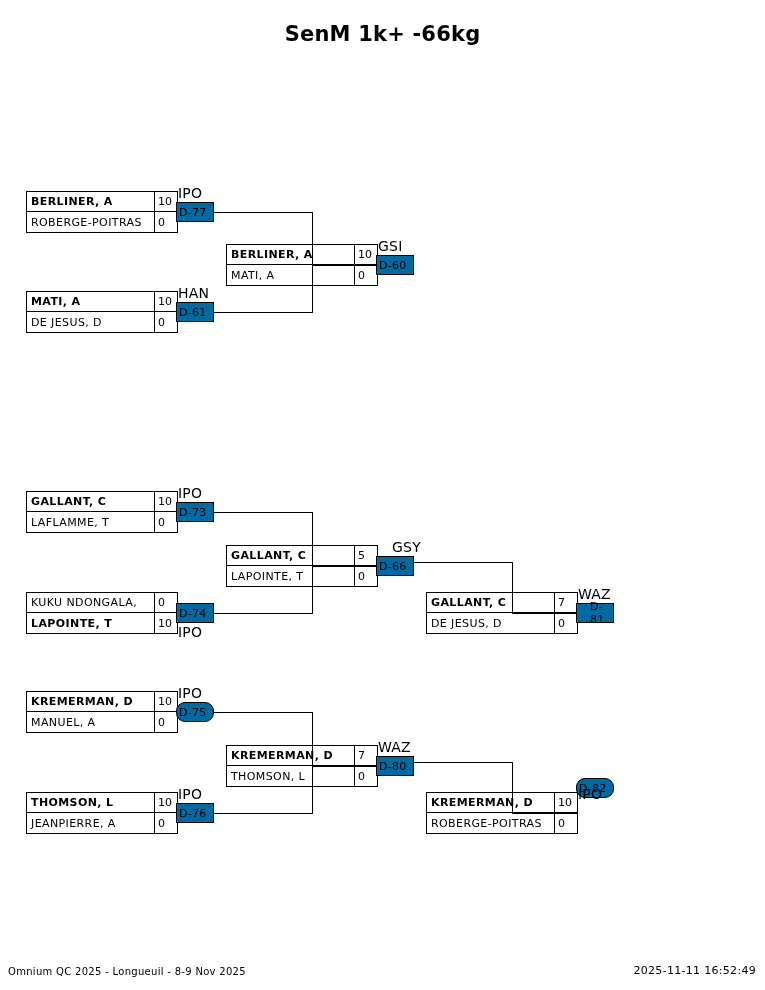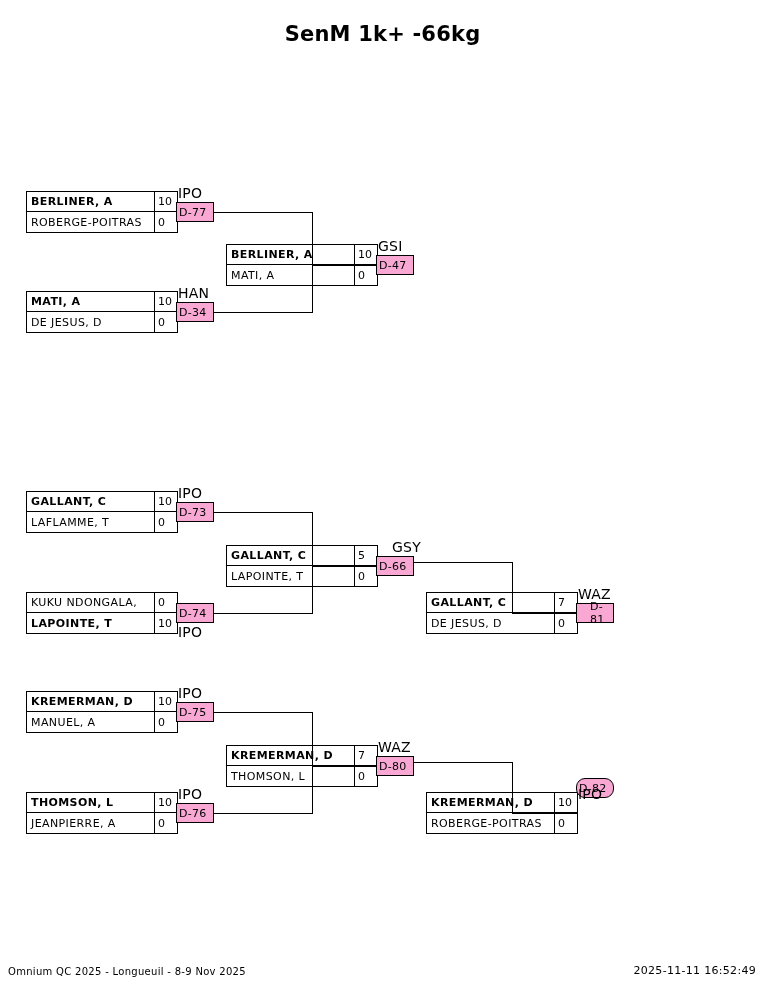--- a/index.html
+++ b/index.html
@@ -64,21 +64,21 @@
     font-size: 11px;
     color: #000;
   }
   .match .score.win { font-weight: normal; }
 
   
   .mid {
     position: absolute;
     box-sizing: border-box;
     border: 1px solid #000;
-    background: #f9a8d4;
+    background: #0369a1;
     height: 20px;
     width: 38px;
     display: flex;
     align-items: center;
     padding-left: 2px;
     font-size: 11px;
     color: #000;
     letter-spacing: 0.3px;
     z-index: 3;
   }
@@ -172,21 +172,21 @@
   <div class="mrow top">
     <span class="pname win">MATI, A</span>
     <span class="score win">10</span>
   </div>
   <div class="mrow bottom">
     <span class="pname">DE JESUS, D</span>
     <span class="score">0</span>
   </div>
 </div>
 <div class="mtype" style="left:178px; top:285px; max-width:30px;">HAN</div>
-<div class="mid" style="left:176px; top:302px;">D-34</div>
+<div class="mid" style="left:176px; top:302px;">D-61</div>
 
 <div class="match" style="left:26px; top:491px; width:152px;">
   <div class="mrow top">
     <span class="pname win">GALLANT, C</span>
     <span class="score win">10</span>
   </div>
   <div class="mrow bottom">
     <span class="pname">LAFLAMME, T</span>
     <span class="score">0</span>
   </div>
@@ -211,21 +211,21 @@
   <div class="mrow top">
     <span class="pname win">KREMERMAN, D</span>
     <span class="score win">10</span>
   </div>
   <div class="mrow bottom">
     <span class="pname">MANUEL, A</span>
     <span class="score">0</span>
   </div>
 </div>
 <div class="mtype" style="left:178px; top:685px; max-width:36px;">IPO</div>
-<div class="mid" style="left:176px; top:702px;">D-75</div>
+<div class="mid" style="left:176px; top:702px;border-radius:9px;">D-75</div>
 
 <div class="match" style="left:26px; top:792px; width:152px;">
   <div class="mrow top">
     <span class="pname win">THOMSON, L</span>
     <span class="score win">10</span>
   </div>
   <div class="mrow bottom">
     <span class="pname">JEANPIERRE, A</span>
     <span class="score">0</span>
   </div>
@@ -237,21 +237,21 @@
   <div class="mrow top">
     <span class="pname win">BERLINER, A</span>
     <span class="score win">10</span>
   </div>
   <div class="mrow bottom">
     <span class="pname">MATI, A</span>
     <span class="score">0</span>
   </div>
 </div>
 <div class="mtype" style="left:378px; top:238px; max-width:36px;">GSI</div>
-<div class="mid" style="left:376px; top:255px;">D-47</div>
+<div class="mid" style="left:376px; top:255px;">D-60</div>
 
 <div class="match" style="left:226px; top:545px; width:152px;">
   <div class="mrow top">
     <span class="pname win">GALLANT, C</span>
     <span class="score win">5</span>
   </div>
   <div class="mrow bottom">
     <span class="pname">LAPOINTE, T</span>
     <span class="score">0</span>
   </div>

